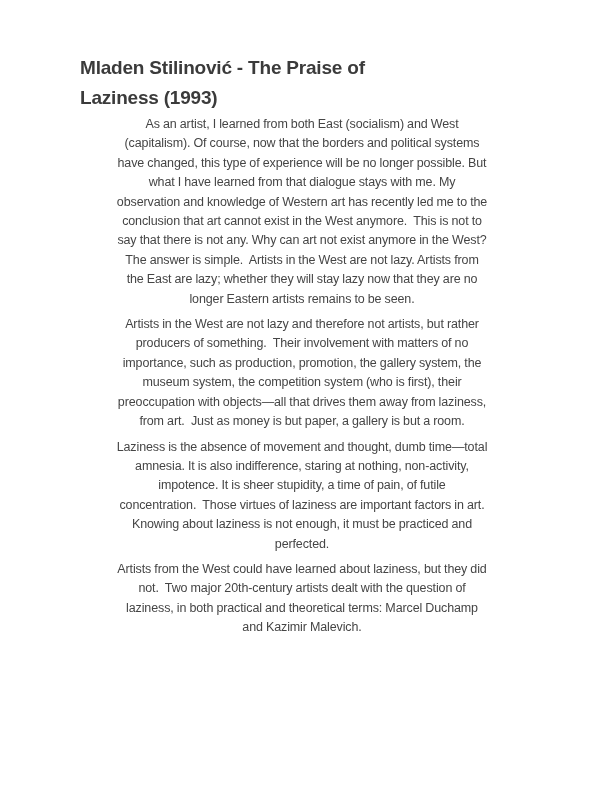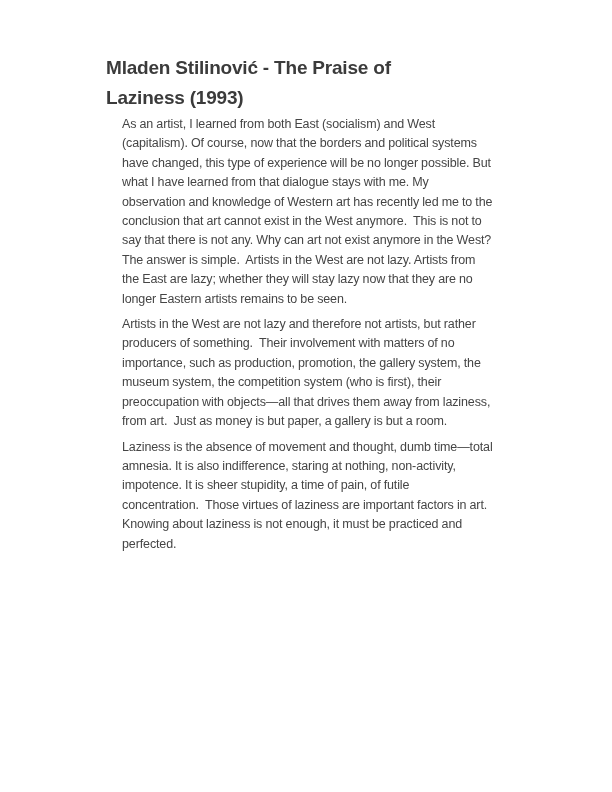--- a/index.html
+++ b/index.html
@@ -5,43 +5,44 @@
   html, body {
     margin: 0;
     padding: 0;
     background: #ffffff;
   }
   .page {
     position: relative;
     width: 612px;
     height: 792px;
     box-sizing: border-box;
-    padding: 53px 88px 0 106px;
+    padding: 53px 88px 0 80px;
     background: #ffffff;
     overflow: hidden;
     font-family: "Liberation Sans", sans-serif;
   }
   .doc-title {
     margin: 0 0 2px 0;
     font-size: 19px;
     line-height: 30px;
     font-weight: bold;
     color: #3b3b3b;
     letter-spacing: -0.2px;
     white-space: pre;
   }
   .doc-para {
-    margin: 0 0 6px 16px;
+    margin: 0 0 6px 0;
     font-size: 12.5px;
     line-height: 19.4px;
     font-weight: normal;
     color: #454545;
     letter-spacing: -0.12px;
     word-spacing: -0.2px;
     white-space: pre;
+    text-align: center;
   }
 </style>
 </head>
 <body>
 
 <div class="page">
   <h1 class="doc-title">Mladen Stilinović - The Praise of
 Laziness (1993)</h1>
   <p class="doc-para">As an artist, I learned from both East (socialism) and West
 (capitalism). Of course, now that the borders and political systems
@@ -58,13 +59,17 @@
 importance, such as production, promotion, the gallery system, the
 museum system, the competition system (who is first), their
 preoccupation with objects—all that drives them away from laziness,
 from art.  Just as money is but paper, a gallery is but a room.</p>
   <p class="doc-para">Laziness is the absence of movement and thought, dumb time—total
 amnesia. It is also indifference, staring at nothing, non-activity,
 impotence. It is sheer stupidity, a time of pain, of futile
 concentration.  Those virtues of laziness are important factors in art.
 Knowing about laziness is not enough, it must be practiced and
 perfected.</p>
+  <p class="doc-para">Artists from the West could have learned about laziness, but they did
+not.  Two major 20th-century artists dealt with the question of
+laziness, in both practical and theoretical terms: Marcel Duchamp
+and Kazimir Malevich.</p>
 </div>
 
 </body></html>

